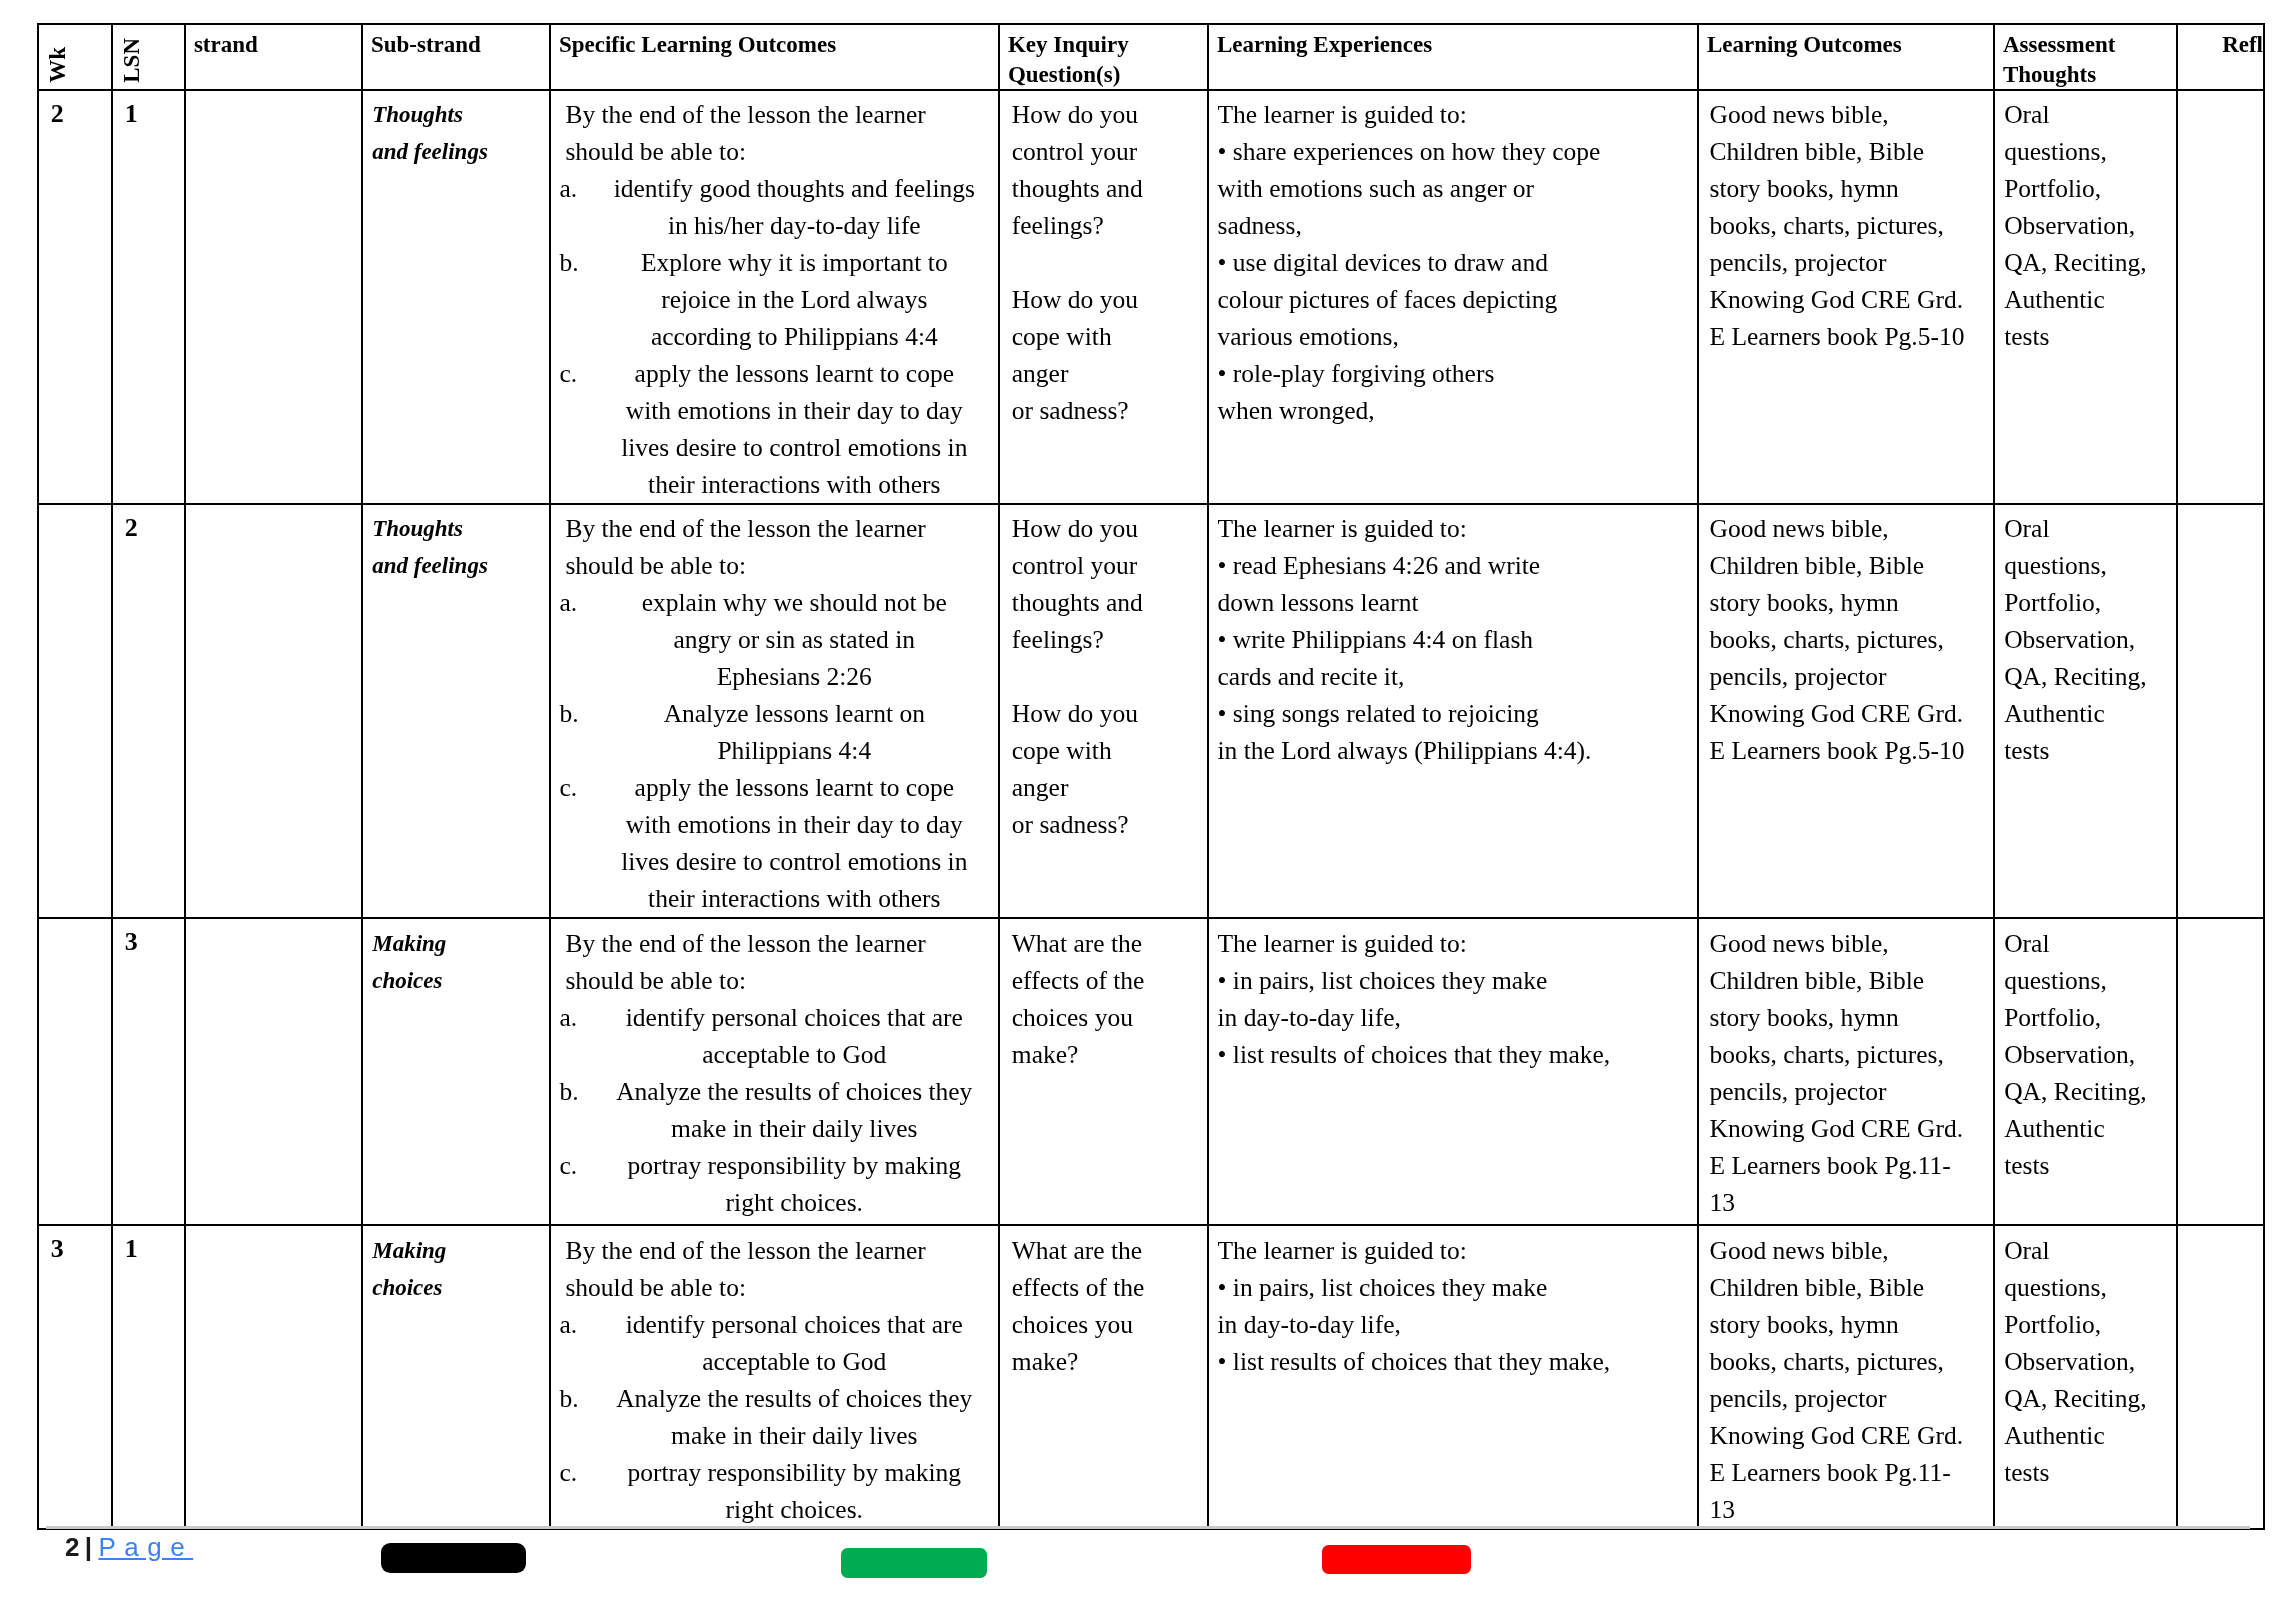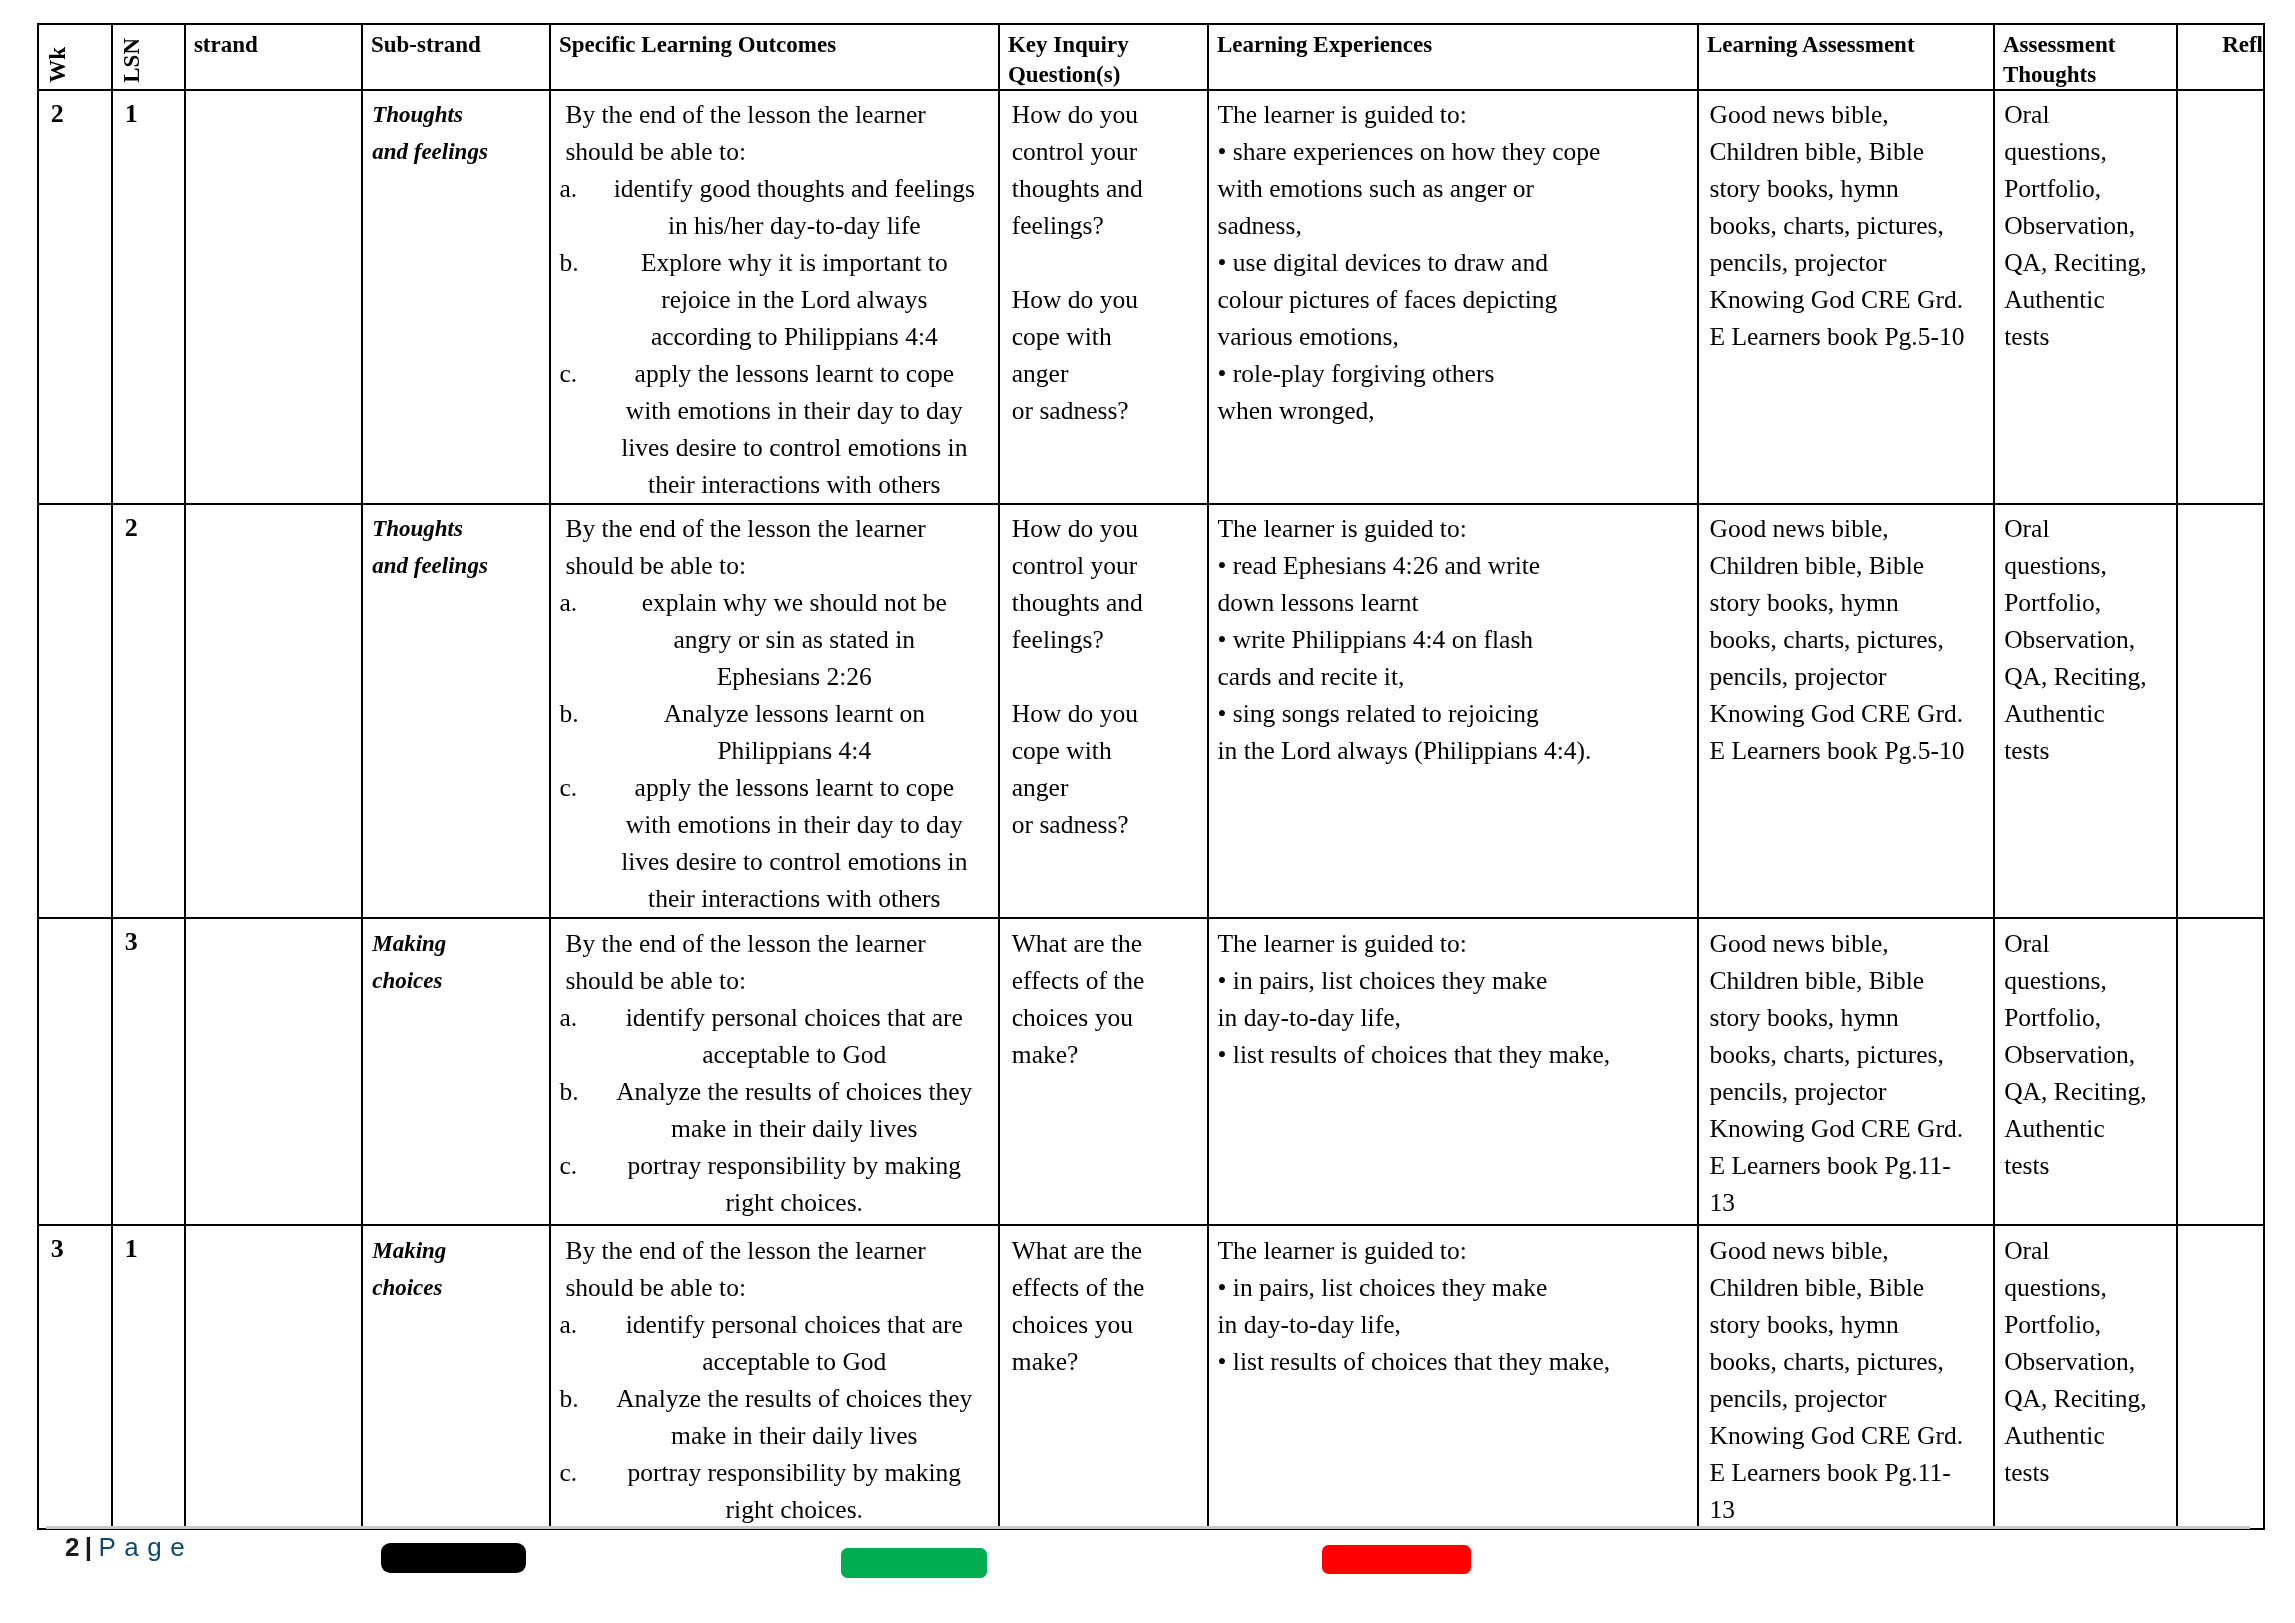--- a/index.html
+++ b/index.html
@@ -42,21 +42,21 @@
   td.blank{padding:0;}
   
   .footer-rule{position:absolute;left:46px;top:1526px;width:2204px;height:3.3px;background:#c9c9c9;}
   .pagefoot{
     position:absolute;left:65px;top:1533px;
     font-family:"Liberation Sans","DejaVu Sans",sans-serif;
     font-size:26px;line-height:29px;display:flex;align-items:baseline;
   }
   .page-num{font-weight:bold;color:#1a1a1a;}
   .page-sep{font-weight:bold;color:#1a1a1a;margin:0 6.5px 0 5.2px;}
-  .page-word{color:#0c4a6e;letter-spacing:8.5px;}
+  .page-word{color:#3b82f6;letter-spacing:8.5px;text-decoration:underline;}
   .chip{position:absolute;border-radius:9.2px;}
   .chip-black{left:381px;top:1543px;width:145px;height:30px;}
   .chip-green{left:841px;top:1548px;width:146px;height:30px;border-radius:6.5px;}
   .chip-red{left:1322px;top:1545px;width:149px;height:29px;border-radius:6.5px;}
 </style>
 </head>
 <body>
 
 <table class="sow">
   <colgroup>
@@ -79,21 +79,21 @@
     </th>
     <th class="vcell">
       <span class="vlabel">LSN</span>
     </th>
     <th>strand</th>
     <th>Sub-strand</th>
     <th>Specific Learning Outcomes</th>
     <th class="pre">Key Inquiry
 Question(s)</th>
     <th>Learning Experiences</th>
-    <th>Learning Assessment</th>
+    <th>Learning Outcomes</th>
     <th class="pre">Assessment
 Thoughts</th>
     <th class="hcenter">Refl</th>
   </tr>
 
   <tr style="height:414px">
     <td class="numcell">2</td>
     <td class="numcell">1</td>
     <td class="blank"></td>
     <td class="substrand pre">Thoughts

